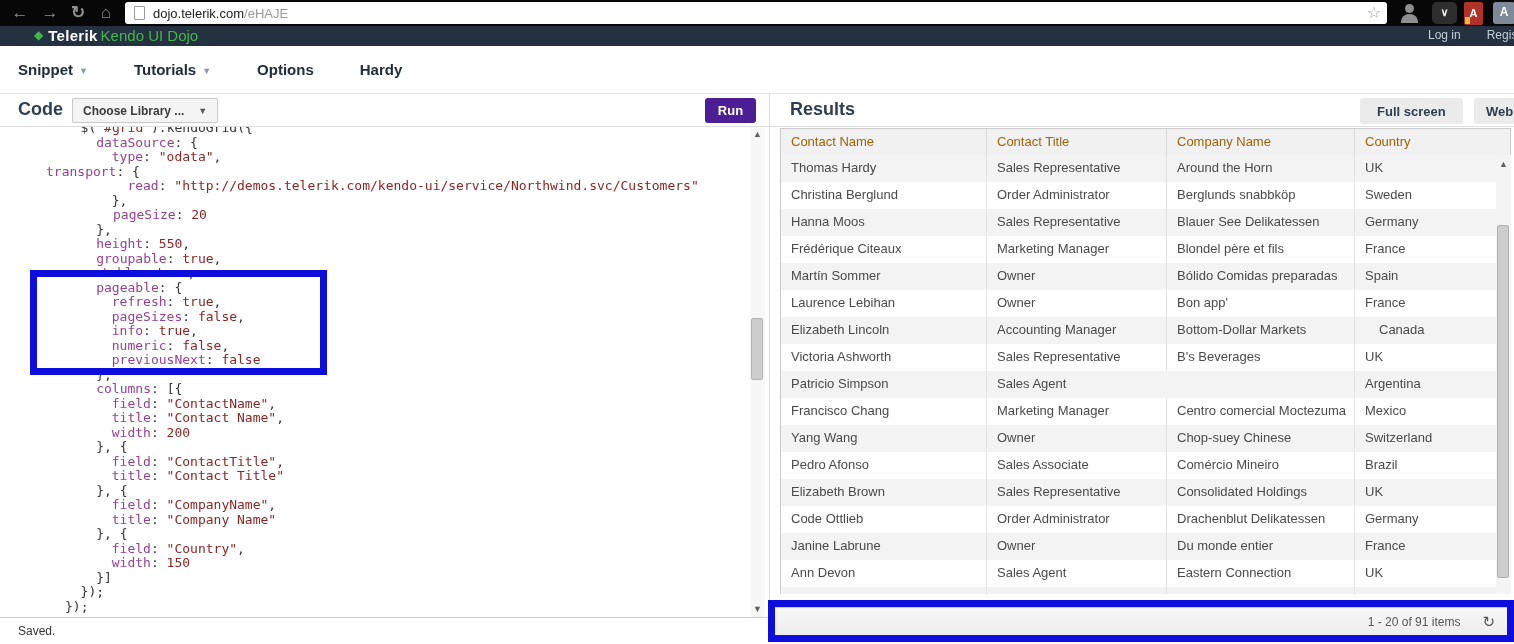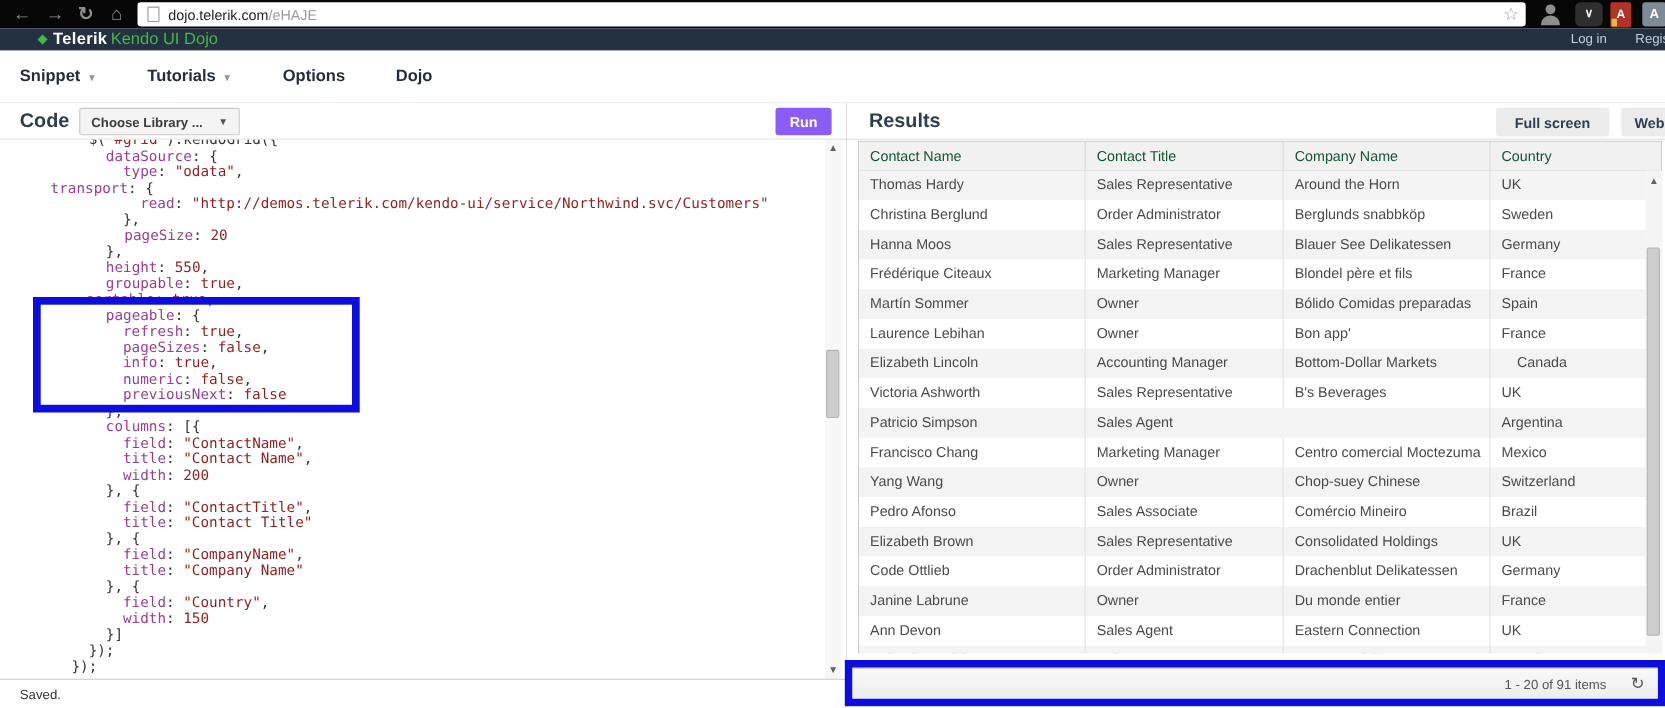--- a/index.html
+++ b/index.html
@@ -54,21 +54,21 @@
   #right-pane { left:770px; top:94px; width:744px; height:550px; }
   .pane-header { position:absolute; left:0; top:0; width:100%; height:33px; background:#fff;
                  border-bottom:1px solid #ddd; }
   .pane-title { position:absolute; left:18px; top:5px; font-size:18px; font-weight:bold; color:#2d3e50; }
 
   #library-btn { position:absolute; left:72px; top:4px; height:25px; padding:0 10px;
                  background:#f4f4f4; border:1px solid #c9c9c9; border-radius:2px;
                  display:flex; align-items:center; gap:14px; cursor:pointer; }
   #library-btn .lbl { font-size:12px; font-weight:bold; color:#3c3c3c; }
   #library-btn .caret { font-size:9px; color:#555; }
-  #run-btn { position:absolute; right:13px; top:4px; width:51px; height:25px; background:#8b5cf6;
+  #run-btn { position:absolute; right:13px; top:4px; width:51px; height:25px; background:#4c1d95;
              border:none; border-radius:3px; color:#fff; font-weight:bold; font-size:13px;
              font-family:inherit; cursor:pointer; }
   #fullscreen-btn { position:absolute; left:590px; top:4px; height:26px; padding:0 17px;
                     background:#ebebeb; border:none; border-radius:3px; color:#2d3e50;
                     font-weight:bold; font-size:13px; font-family:inherit; cursor:pointer; }
   #web-btn { position:absolute; left:704px; top:4px; height:26px; padding:0 12px;
              background:#ebebeb; border:none; border-radius:3px; color:#2d3e50;
              font-weight:bold; font-size:13px; font-family:inherit; cursor:pointer; white-space:nowrap; }
 
   
@@ -94,21 +94,21 @@
   
   #status-bar { left:0; top:617px; width:770px; height:27px; background:#fff;
                 border-top:1px solid #ccc; }
   #saved-status { position:absolute; left:18px; top:6px; font-size:12px; color:#333; }
 
   
   #grid { position:absolute; left:10px; top:34px; width:731px; border:1px solid #ccc;
           border-bottom:none; }
   #grid-header { display:flex; height:27px; background:#f1f1f1;
                  border-bottom:1px solid #ccc; }
-  .gh-cell { font-size:13px; color:#14532d; line-height:26px; padding-left:10px;
+  .gh-cell { font-size:13px; color:#a16207; line-height:26px; padding-left:10px;
              border-left:1px solid #d9d9d9; overflow:hidden; white-space:nowrap; cursor:pointer; }
   .gh-cell:first-child { border-left:none; }
   #grid-body { position:absolute; left:10px; top:61px; width:731px; height:439px;
                overflow:hidden; border-left:1px solid #ccc; border-right:1px solid #ccc; }
   .g-row { display:flex; height:27px; background:#fff; }
   .g-row.alt { background:#f3f3f3; }
   .g-cell { font-size:13px; color:#4a4a4a; line-height:26px; padding-left:10px;
             border-left:1px solid #e2e2e2; overflow:hidden; white-space:nowrap; }
   .g-cell:first-child { border-left:none; }
 
@@ -164,21 +164,21 @@
         <span class="caret">▼</span>
       </div>
       <div class="menu-item">
         <span class="lbl">Tutorials</span>
         <span class="caret">▼</span>
       </div>
       <div class="menu-item">
         <span class="lbl">Options</span>
       </div>
       <div class="menu-item">
-        <span class="lbl">Dojo</span>
+        <span class="lbl">Hardy</span>
       </div>
     </div>
 
   <div id="left-pane" class="abs">
     <div class="pane-header">
       <span class="pane-title">Code</span>
       <div id="library-btn">
         <span class="lbl">Choose Library ...</span>
         <span class="caret">▼</span>
       </div>

